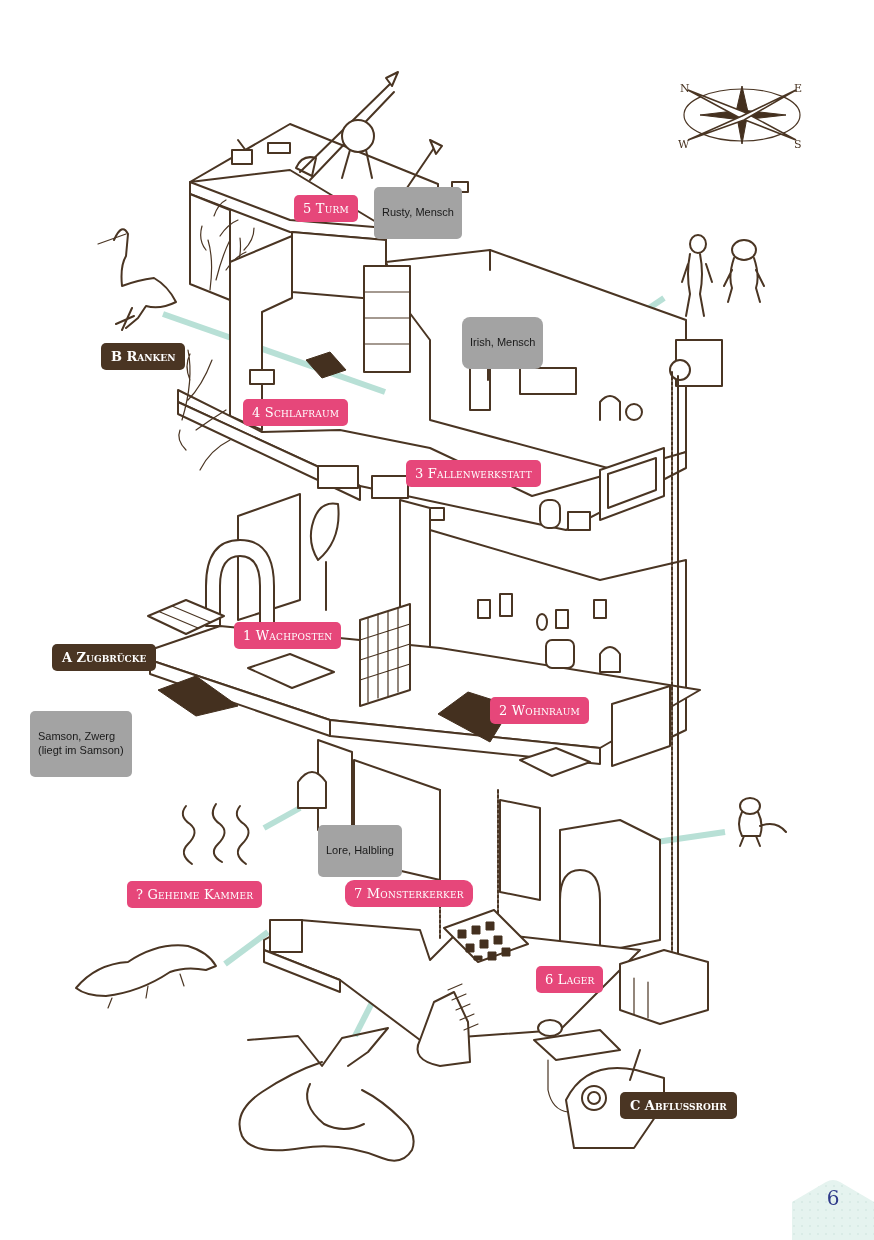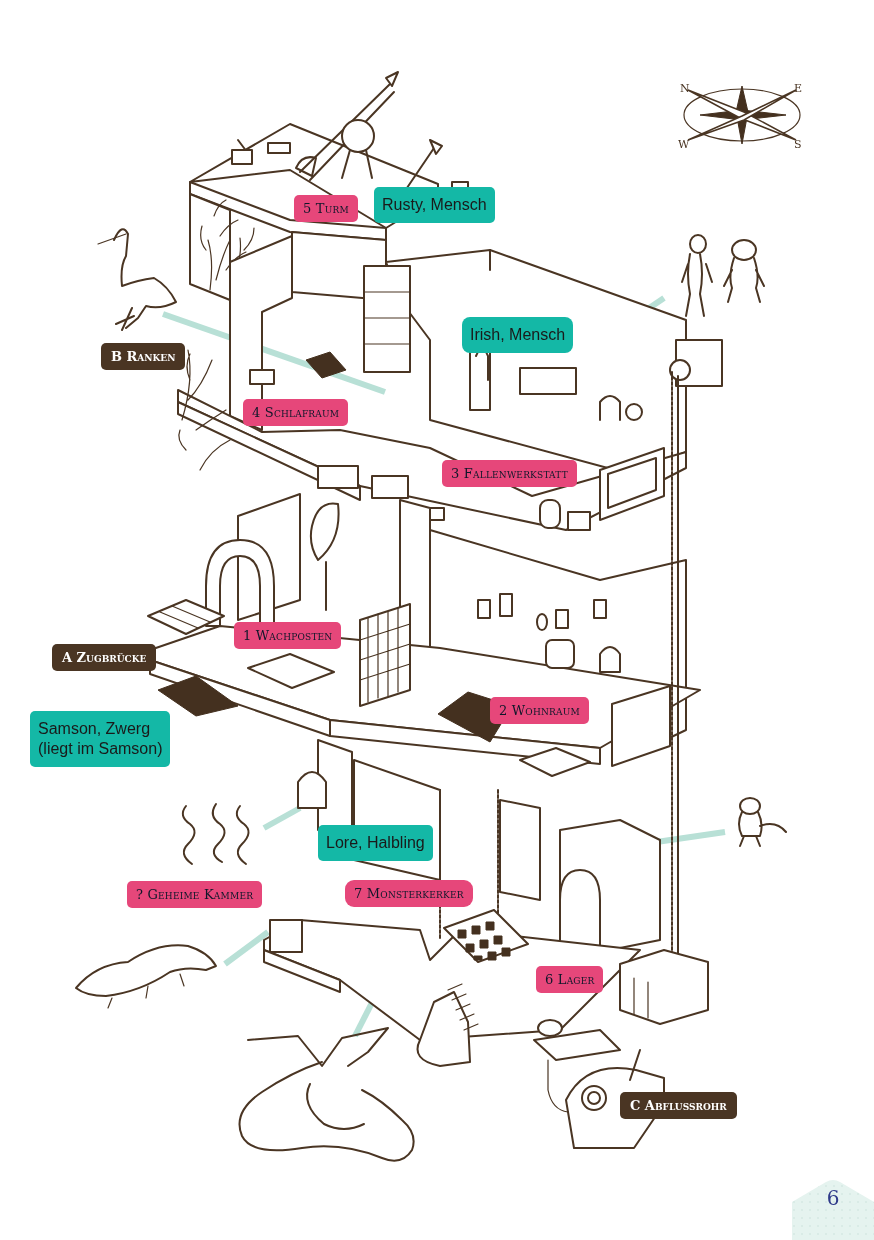--- a/index.html
+++ b/index.html
@@ -14,33 +14,33 @@
   .lnt { stroke: #4a3523; stroke-width: 1.2; fill: none; stroke-linecap: round; }
   .wall { fill: #ffffff; stroke: #4a3523; stroke-width: 2; stroke-linejoin: round; }
   .dark { fill: #44301f; stroke: #44301f; }
   .conn { stroke: #b8e0d6; stroke-width: 6; stroke-linecap: butt; fill: none; }
 
   .label {
     position: absolute; white-space: nowrap; box-sizing: border-box;
     border-radius: 5px; line-height: 1;
   }
   .room {
-    background: #e6477a; color: #0f172a;
+    background: #e6477a; color: #ffffff;
     font-family: "DejaVu Serif", serif; font-size: 13px; font-variant: small-caps;
     padding: 7px 9px 7px 9px; letter-spacing: 0.2px;
   }
   .exit {
     background: #4a3523; color: #ffffff;
     font-family: "DejaVu Serif", serif; font-size: 13px; font-variant: small-caps; font-weight: bold;
     padding: 7px 10px;
   }
   .npc {
-    background: #14b8a6; color: #1a1a1a;
-    font-family: "Liberation Sans", sans-serif; font-size: 16px;
-    padding: 8px 8px; line-height: 1.25;
+    background: #a3a3a3; color: #1a1a1a;
+    font-family: "Liberation Sans", sans-serif; font-size: 11px;
+    padding: 19px 8px; line-height: 1.25;
   }
   .page-tab {
     position: absolute; left: 792px; top: 1176px; width: 82px; height: 64px;
   }
   .page-num {
     position: absolute; left: 792px; top: 1186px; width: 82px; text-align: center;
     font-family: "DejaVu Serif", serif; font-size: 20px; color: #2f3b8a;
   }
   .compass-letter {
     font-family: "DejaVu Serif", serif; font-size: 11px; fill: #4a3523;
@@ -236,21 +236,21 @@
     <polygon fill="#ffffff" stroke="#4a3523" stroke-width="1.5" points="688,140 742,116 796,90 744,120"></polygon>
     <text class="compass-letter" x="680" y="92">N</text>
     <text class="compass-letter" x="794" y="92">E</text>
     <text class="compass-letter" x="794" y="148">S</text>
     <text class="compass-letter" x="678" y="148">W</text>
   </g>
 </svg>
 
 <div class="label room" style="left:294px; top:195px;">5 Turm</div>
 <div class="label room" style="left:243px; top:399px;">4 Schlafraum</div>
-<div class="label room" style="left:442px; top:460px;">3 Fallenwerkstatt</div>
+<div class="label room" style="left:406px; top:460px;">3 Fallenwerkstatt</div>
 <div class="label room" style="left:234px; top:622px;">1 Wachposten</div>
 <div class="label room" style="left:490px; top:697px;">2 Wohnraum</div>
 <div class="label room" style="left:127px; top:881px;">? Geheime Kammer</div>
 <div class="label room" style="left:345px; top:880px;border-radius:9px;">7 Monsterkerker</div>
 <div class="label room" style="left:536px; top:966px;">6 Lager</div>
 
 <div class="label exit" style="left:101px; top:343px;text-align:right;">B Ranken</div>
 <div class="label exit" style="left:52px; top:644px;">A Zugbrücke</div>
 <div class="label exit" style="left:620px; top:1092px;">C Abflussrohr</div>
 

